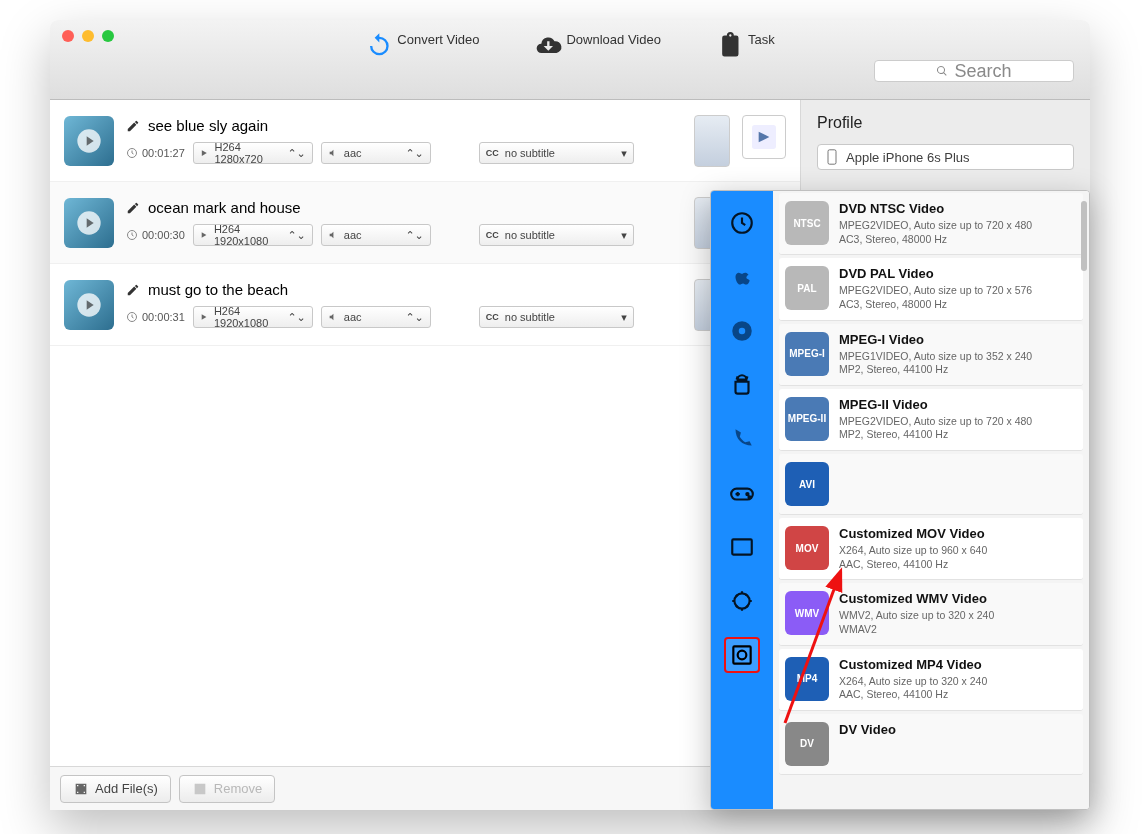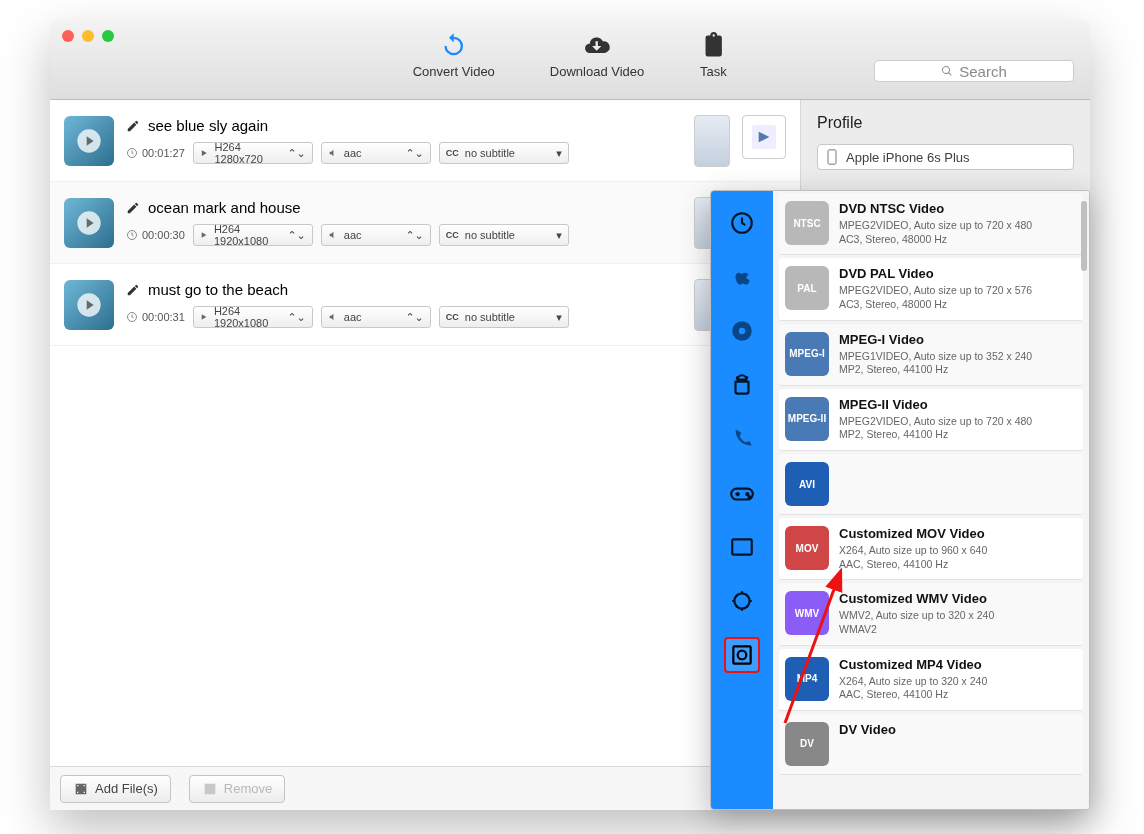--- a/index.html
+++ b/index.html
@@ -13,28 +13,28 @@
 .titlebar {
   height: 80px; background: linear-gradient(#f3f3f3,#dedede);
   border-top-left-radius: 8px; border-top-right-radius: 8px;
   border-bottom: 1px solid #bcbcbc; position: relative;
 }
 .traffic { position: absolute; left: 12px; top: 10px; display: flex; gap: 8px; }
 .traffic span { width: 12px; height: 12px; border-radius: 50%; display: block; }
 .tl-close{ background:#ff5f57;} .tl-min{background:#febc2e;} .tl-max{background:#28c840;}
 
 .toolbar-center { position:absolute; left:50%; top:12px; transform:translateX(-50%); display:flex; gap:55px; }
-.tool { display:flex; flex-direction:column; align-items:center; gap:4px; font-size:13px; color:#333; }
+.tool { display:flex; flex-direction:row; gap:4px; font-size:13px; color:#333; }
 .tool svg { width:28px; height:28px; }
 
 .search-box {
   position:absolute; right:16px; top:40px; width:200px; height:22px;
   background:#fff; border:1px solid #ccc; border-radius:4px;
   display:flex; align-items:center; justify-content:center; gap:6px;
-  color:#8a8a8a; font-size:15px;
+  color:#8a8a8a; font-size:18px;
 }
 .search-box svg{width:12px;height:12px;}
 
 .body { position:absolute; top:80px; left:0; right:0; bottom:0; display:flex; }
 .main { flex:1; background:#fff; display:flex; flex-direction:column; }
 .file-rows{flex:1; overflow:hidden;}
 .row {
   display:flex; align-items:center; gap:12px; padding:10px 14px; height:82px;
   border-bottom:1px solid #f0f0f0;
 }
@@ -46,28 +46,28 @@
 .row-title svg{width:14px;height:14px;}
 .row-controls{display:flex;align-items:center;gap:8px;font-size:11px;color:#555;}
 .dur{display:flex;align-items:flex-start;gap:4px;}
 .dur svg{width:12px;height:12px;}
 .sel{
   border:1px solid #c8c8c8;border-radius:3px;background:linear-gradient(#fff,#eee);
   height:22px;display:flex;align-items:center;padding:0 6px;gap:6px;font-size:11px;color:#444;
   position:relative;
 }
 .sel .arrows{margin-left:auto;}
-.sel.fmt{width:120px;} .sel.aud{width:110px;} .sel.sub{width:130px;}
+.sel.fmt{width:120px;} .sel.aud{width:110px;} .sel.sub{width:155px;margin-left:40px;}
 .sel svg{width:10px;height:10px;}
 .row-icons{display:flex;gap:12px;}
 .dev-icon{width:36px;height:52px;border:1px solid #ccc;border-radius:4px;background:linear-gradient(#e6ecf3,#c4cfde);}
 .target-icon{width:44px;height:44px;border:1px solid #ccc;border-radius:4px;background:#fff;display:flex;align-items:center;justify-content:center;}
 .target-icon svg{width:32px;height:32px;}
 
-.footer{position:absolute;bottom:0;left:0;right:290px;height:44px;border-top:1px solid #d8d8d8;background:#f7f7f7;display:flex;align-items:center;padding:0 10px;gap:18px;}
+.footer{position:absolute;bottom:0;left:0;right:290px;height:44px;border-top:1px solid #d8d8d8;background:#f7f7f7;display:flex;align-items:center;padding:0 10px;gap:8px;}
 .footer .btn{border:1px solid #c4c4c4;border-radius:4px;background:linear-gradient(#fff,#ececec);height:28px;display:flex;align-items:center;gap:6px;padding:0 12px;font-size:13px;color:#444;}
 .footer .btn.disabled{color:#b8b8b8;}
 .footer .btn svg{width:16px;height:16px;}
 
 .side{width:290px;border-left:1px solid #d8d8d8;background:#ececec;padding:14px 16px;}
 .side-title{font-size:16px;color:#222;margin-bottom:12px;}
 .profile-sel{
   background:#fff;border:1px solid #c8c8c8;border-radius:4px;height:26px;
   display:flex;align-items:center;gap:8px;padding:0 8px;font-size:13px;color:#404040;
 }

